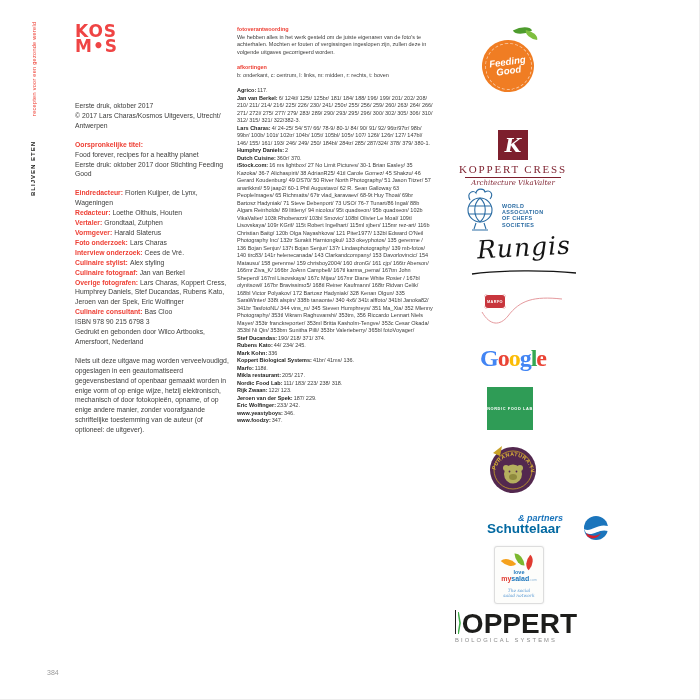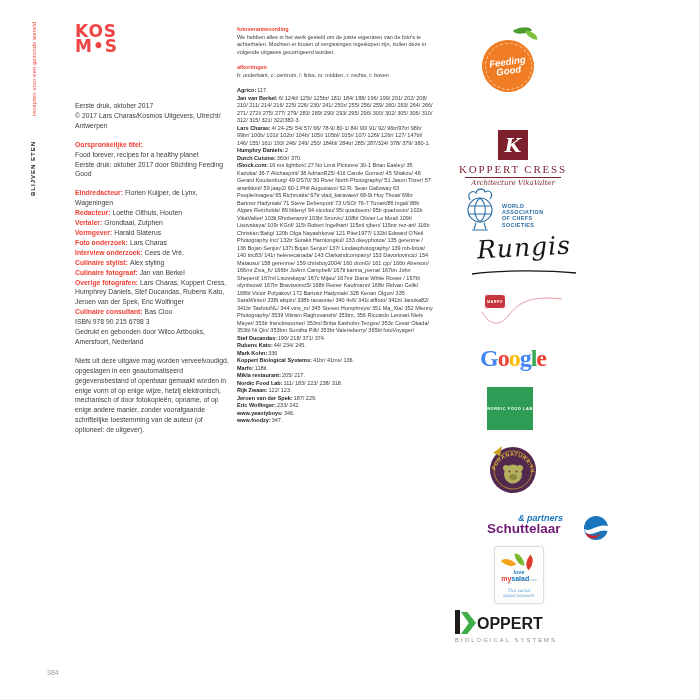--- a/index.html
+++ b/index.html
@@ -100,21 +100,21 @@
   .lg-nordic{left:487px;top:387px;width:46px;height:43px;background:#2f9c56;
     display:flex;align-items:center;justify-content:center;}
   .nordic-text{color:#fff;font-size:3.9px;letter-spacing:.6px;font-weight:bold;}
 
   
   .lg-pura{left:487px;top:443px;}
 
   
   .lg-schuttelaar{left:455px;top:514px;width:126px;height:30px;margin-left:32px;}
   .sch-prefix{margin-left:31px;color:#1b75bc;font-weight:bold;font-style:italic;font-size:9px;line-height:9px;}
-  .sch-name{color:#701a75;font-weight:bold;font-size:13.5px;line-height:13px;margin-top:-1px;}
+  .sch-name{color:#0369a1;font-weight:bold;font-size:13.5px;line-height:13px;margin-top:-1px;}
   .sch-icon{position:absolute;left:96px;top:1px;}
 
   
   .lg-lms{left:494px;top:546px;width:50px;height:58px;background:#fdfdfb;border:1px solid #ddd;
     border-radius:3px;box-shadow:0 0 2px rgba(0,0,0,.10);display:flex;flex-direction:column;
     align-items:center;padding-top:6px;box-sizing:border-box;}
   .lms-leaves{position:relative;width:30px;height:14px;}
   .lms-leaf{position:absolute;width:9px;height:13px;border-radius:0 100% 0 100%;}
   .lms-leaf-o{left:0;top:3px;background:#f5a11c;transform:rotate(-45deg);}
   .lms-leaf-g{left:11px;top:0;background:#7cb82f;transform:rotate(-5deg);}
@@ -126,21 +126,21 @@
   .lms-com{color:#8fb7d8;font-size:3.5px;font-weight:normal;}
   .lms-tag{margin-top:4px;color:#5b9bd5;font-family:"DejaVu Serif",serif;font-style:italic;
     font-size:4.4px;line-height:5px;text-align:center;}
 
   
   .lg-kbio{left:455px;top:610px;width:122px;}
   .kbio-row{display:flex;align-items:flex-end;height:24px;}
   .kbio-stem{width:4.5px;height:24px;background:#1d1d1b;}
   .kbio-chev{width:15px;height:22px;margin-left:1.5px;background:#3fae49;
     clip-path:polygon(0 0,42% 0,100% 50%,42% 100%,0 100%,52% 50%);}
-  .kbio-name{font-size:16px;font-weight:bold;color:#1d1d1b;line-height:21px;margin-left:1px;}
+  .kbio-name{font-size:28px;font-weight:bold;color:#1d1d1b;line-height:21px;margin-left:1px;}
   .kbio-sub{margin-top:3px;font-size:5.8px;color:#8c8c8c;letter-spacing:2.1px;}
 </style>
 </head>
 <body>
 
 <div class="page">
 
   <div class="spine-red">recepten voor een gezonde wereld</div>
   <div class="spine-black">BLIJVEN ETEN</div>
 

